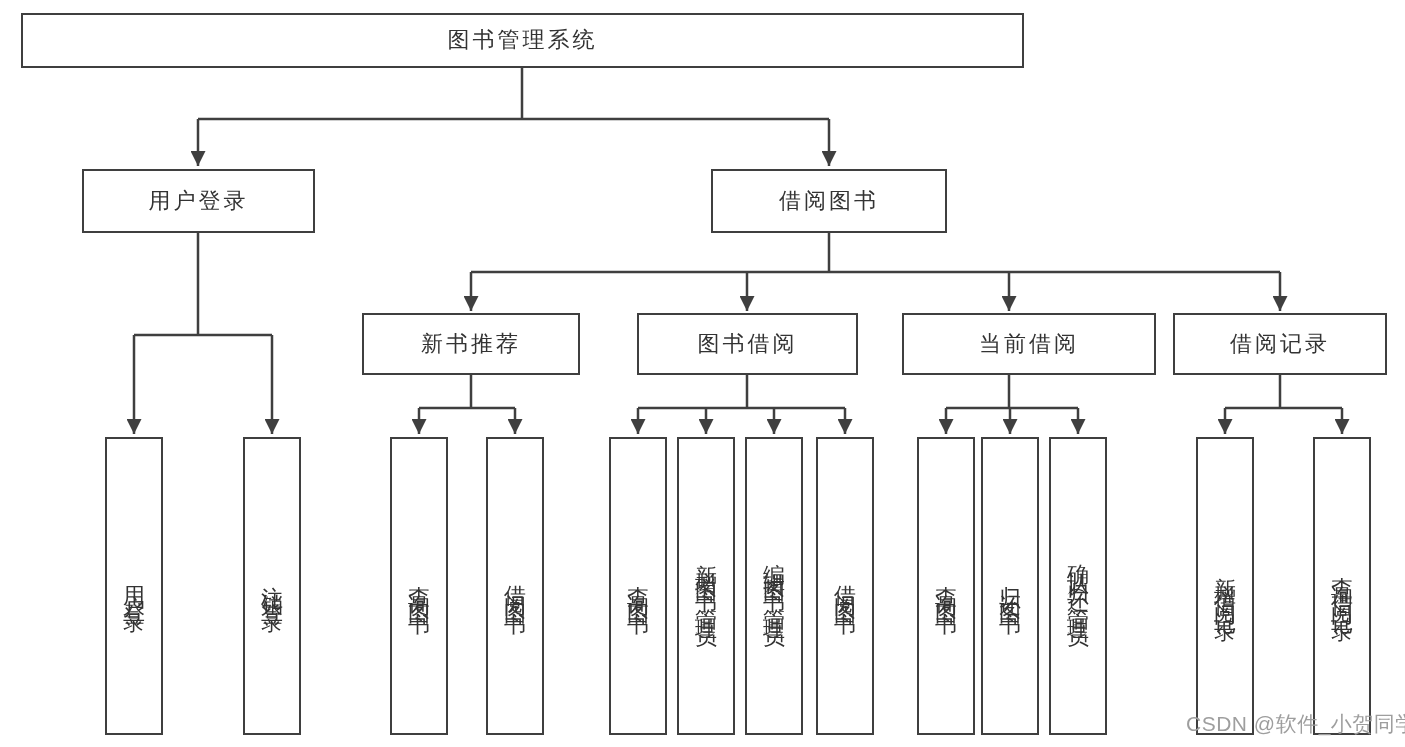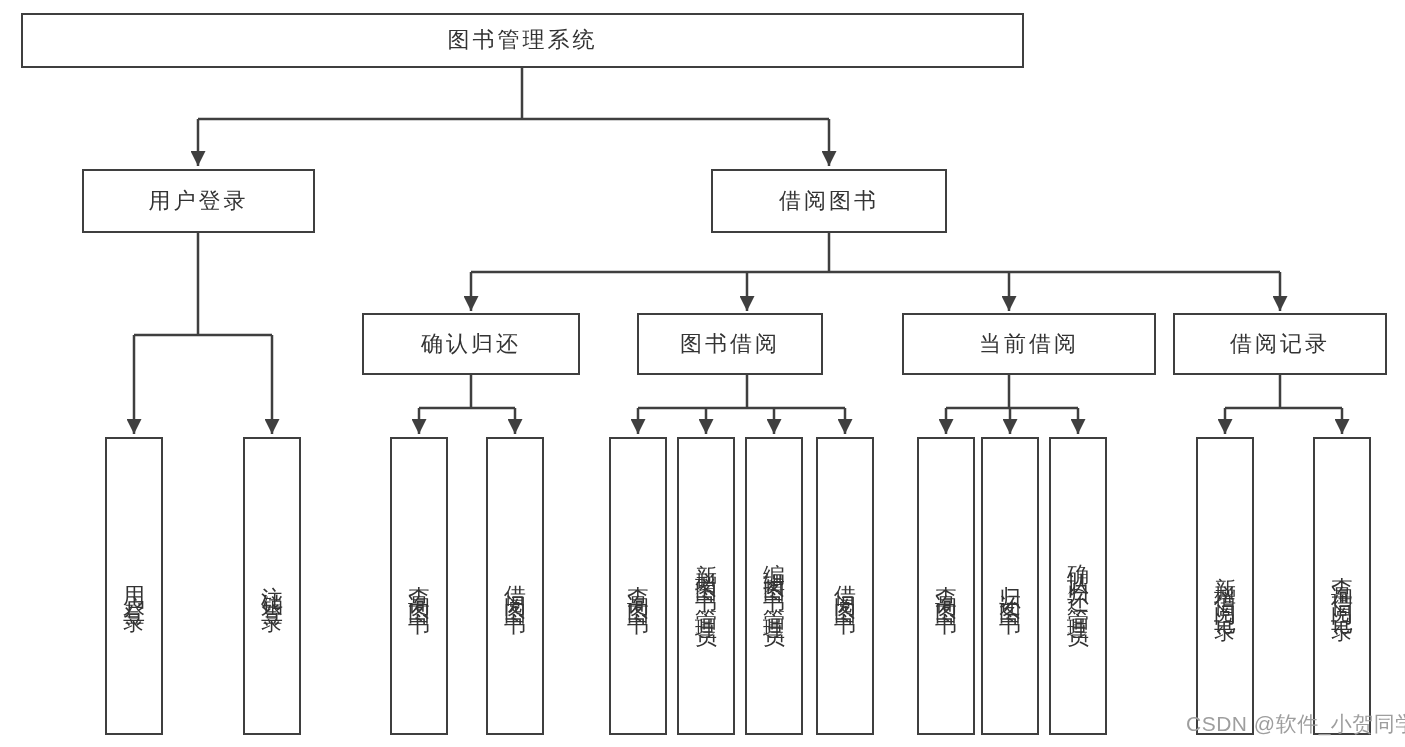--- a/index.html
+++ b/index.html
@@ -105,22 +105,22 @@
       <line x1="1225" y1="408" x2="1225" y2="434" marker-end="url(#arw)"></line>
       <line x1="1342" y1="408" x2="1342" y2="434" marker-end="url(#arw)"></line>
     </g>
   </svg>
 
   <div class="node hbox root-box" style="left:21px; top:13px; width:1003px; height:55px;">图书管理系统</div>
 
   <div class="node hbox" style="left:82px; top:169px; width:233px; height:64px;">用户登录</div>
   <div class="node hbox" style="left:711px; top:169px; width:236px; height:64px;">借阅图书</div>
 
-  <div class="node hbox" style="left:362px; top:313px; width:218px; height:62px;">确认归还</div>
-  <div class="node hbox" style="left:637px; top:313px; width:186px; height:62px;">图书借阅</div>
+  <div class="node hbox" style="left:362px; top:313px; width:218px; height:62px;">新书推荐</div>
+  <div class="node hbox" style="left:637px; top:313px; width:221px; height:62px;">图书借阅</div>
   <div class="node hbox" style="left:902px; top:313px; width:254px; height:62px;">当前借阅</div>
   <div class="node hbox" style="left:1173px; top:313px; width:214px; height:62px;">借阅记录</div>
 
   <div class="node vbox" style="left:105px; top:437px; width:58px; height:298px;">用户登录</div>
   <div class="node vbox" style="left:243px; top:437px; width:58px; height:298px;">注销登录</div>
 
   <div class="node vbox" style="left:390px; top:437px; width:58px; height:298px;">查询图书</div>
   <div class="node vbox" style="left:486px; top:437px; width:58px; height:298px;">借阅图书</div>
 
   <div class="node vbox" style="left:609px; top:437px; width:58px; height:298px;">查询图书</div>

